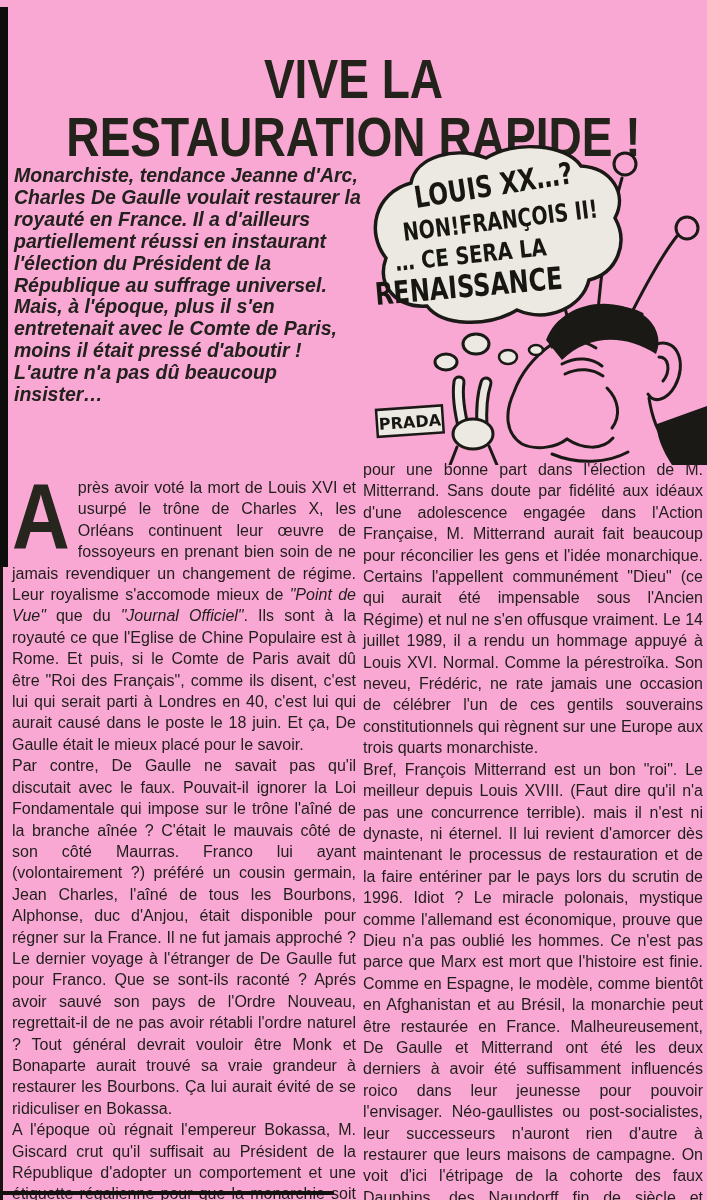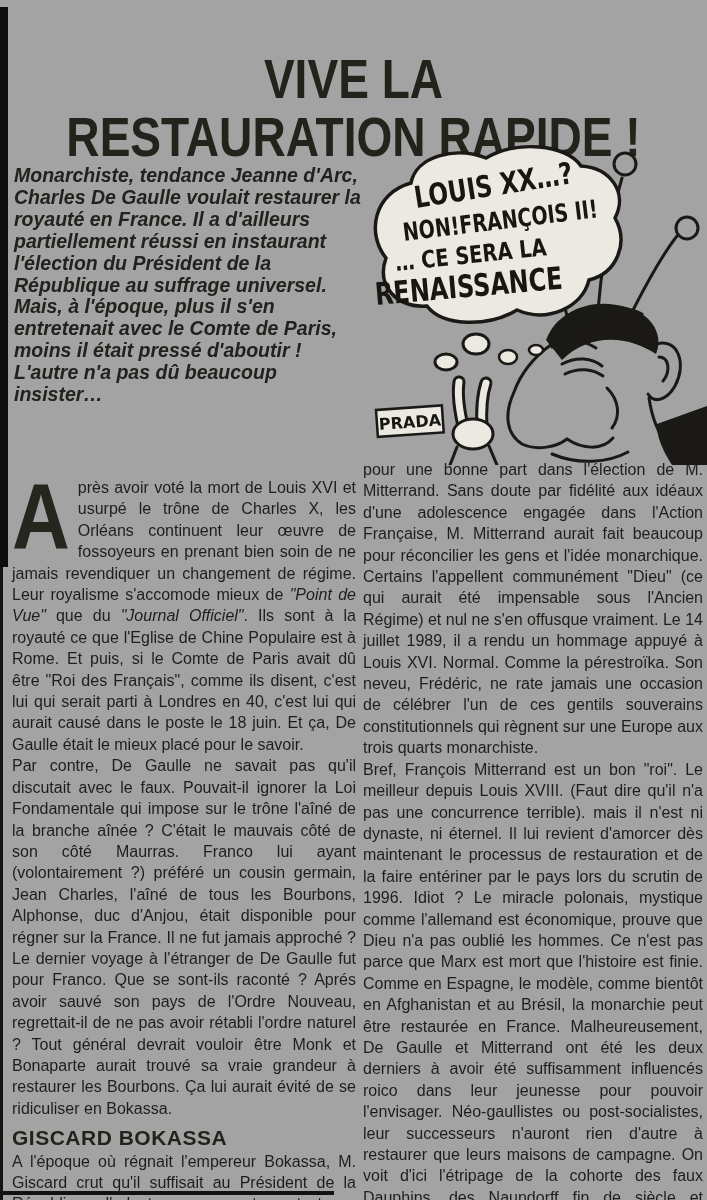--- a/index.html
+++ b/index.html
@@ -1,18 +1,18 @@
 <!DOCTYPE html>
 <html lang="fr"><head>
 <meta charset="utf-8">
 <style>
   html,body{margin:0;padding:0;background:#b9b6af;}
   .page{
     position:relative;width:707px;height:1200px;margin:0 auto;
-    background:#a3a3a3;
+    background:#f9a8d4;
     font-family:"Liberation Sans",sans-serif;
     color:#1f1e1b;overflow:hidden;
   }
   .edge-bar-top{position:absolute;left:0;top:7px;width:8px;height:560px;background:#0d0d0b;}
   .edge-bar-bottom{position:absolute;left:0;top:567px;width:3px;height:633px;background:#14130f;}
 
   .headline{
     position:absolute;left:0;top:18px;width:707px;text-align:center;
     font-weight:bold;color:#23221b;
     font-size:48px;line-height:51px;letter-spacing:0px;
@@ -114,21 +114,20 @@
       <rect x="0" y="0" width="66" height="27" fill="#ece9e2" stroke="#1a1915" stroke-width="2.5"></rect>
       <text class="bubble-text" x="33" y="20" font-size="16" text-anchor="middle">PRADA</text>
     </g>
   </svg>
 
   <div class="col col-left">
     <p>
       <span class="dropcap">A</span><span>près avoir voté la mort de Louis XVI et usurpé le trône de Charles X, les Orléans continuent leur œuvre de fossoyeurs en prenant bien soin de ne jamais revendiquer un changement de régime. Leur royalisme s'accomode mieux de <i>"Point de Vue"</i> que du <i>"Journal Officiel"</i>. Ils sont à la royauté ce que l'Eglise de Chine Populaire est à Rome. Et puis, si le Comte de Paris avait dû être "Roi des Français", comme ils disent, c'est lui qui serait parti à Londres en 40, c'est lui qui aurait causé dans le poste le 18 juin. Et ça, De Gaulle était le mieux placé pour le savoir.</span>
     </p>
     <p>Par contre, De Gaulle ne savait pas qu'il discutait avec le faux. Pouvait-il ignorer la Loi Fondamentale qui impose sur le trône l'aîné de la branche aînée ? C'était le mauvais côté de son côté Maurras. Franco lui ayant (volontairement ?) préféré un cousin germain, Jean Charles, l'aîné de tous les Bourbons, Alphonse, duc d'Anjou, était disponible pour régner sur la France. Il ne fut jamais approché ? Le dernier voyage à l'étranger de De Gaulle fut pour Franco. Que se sont-ils raconté ? Aprés avoir sauvé son pays de l'Ordre Nouveau, regrettait-il de ne pas avoir rétabli l'ordre naturel ? Tout général devrait vouloir être Monk et Bonaparte aurait trouvé sa vraie grandeur à restaurer les Bourbons. Ça lui aurait évité de se ridiculiser en Bokassa.</p>
-    <p class="subhead">GISCARD BOKASSA</p>
     <p>A l'époque où régnait l'empereur Bokassa, M. Giscard crut qu'il suffisait au Président de la République d'adopter un comportement et une étiquette régalienne pour que la monarchie soit de facto rétablie? Après tout, son père avait relevé le nom "d'Estaing" et lui n'affirmait-il pas descendre de Louis XV ? Son snobisme fut</p>
   </div>
 
   <div class="col col-right">
     <p>pour une bonne part dans l'élection de M. Mitterrand. Sans doute par fidélité aux idéaux d'une adolescence engagée dans l'Action Française, M. Mitterrand aurait fait beaucoup pour réconcilier les gens et l'idée monarchique. Certains l'appellent communément "Dieu" (ce qui aurait été impensable sous l'Ancien Régime) et nul ne s'en offusque vraiment. Le 14 juillet 1989, il a rendu un hommage appuyé à Louis XVI. Normal. Comme la pérestroïka. Son neveu, Frédéric, ne rate jamais une occasion de célébrer l'un de ces gentils souverains constitutionnels qui règnent sur une Europe aux trois quarts monarchiste.</p>
     <p>Bref, François Mitterrand est un bon "roi". Le meilleur depuis Louis XVIII. (Faut dire qu'il n'a pas une concurrence terrible). mais il n'est ni dynaste, ni éternel. Il lui revient d'amorcer dès maintenant le processus de restauration et de la faire entériner par le pays lors du scrutin de 1996. Idiot ? Le miracle polonais, mystique comme l'allemand est économique, prouve que Dieu n'a pas oublié les hommes. Ce n'est pas parce que Marx est mort que l'histoire est finie. Comme en Espagne, le modèle, comme bientôt en Afghanistan et au Brésil, la monarchie peut être restaurée en France. Malheureusement, De Gaulle et Mitterrand ont été les deux derniers à avoir été suffisamment influencés roico dans leur jeunesse pour pouvoir l'envisager. Néo-gaullistes ou post-socialistes, leur successeurs n'auront rien d'autre à restaurer que leurs maisons de campagne. On voit d'ici l'étripage de la cohorte des faux Dauphins, des Naundorff fin de siècle et consorts.</p>
 
   </div>
 
   <div class="bottom-rule"></div>

